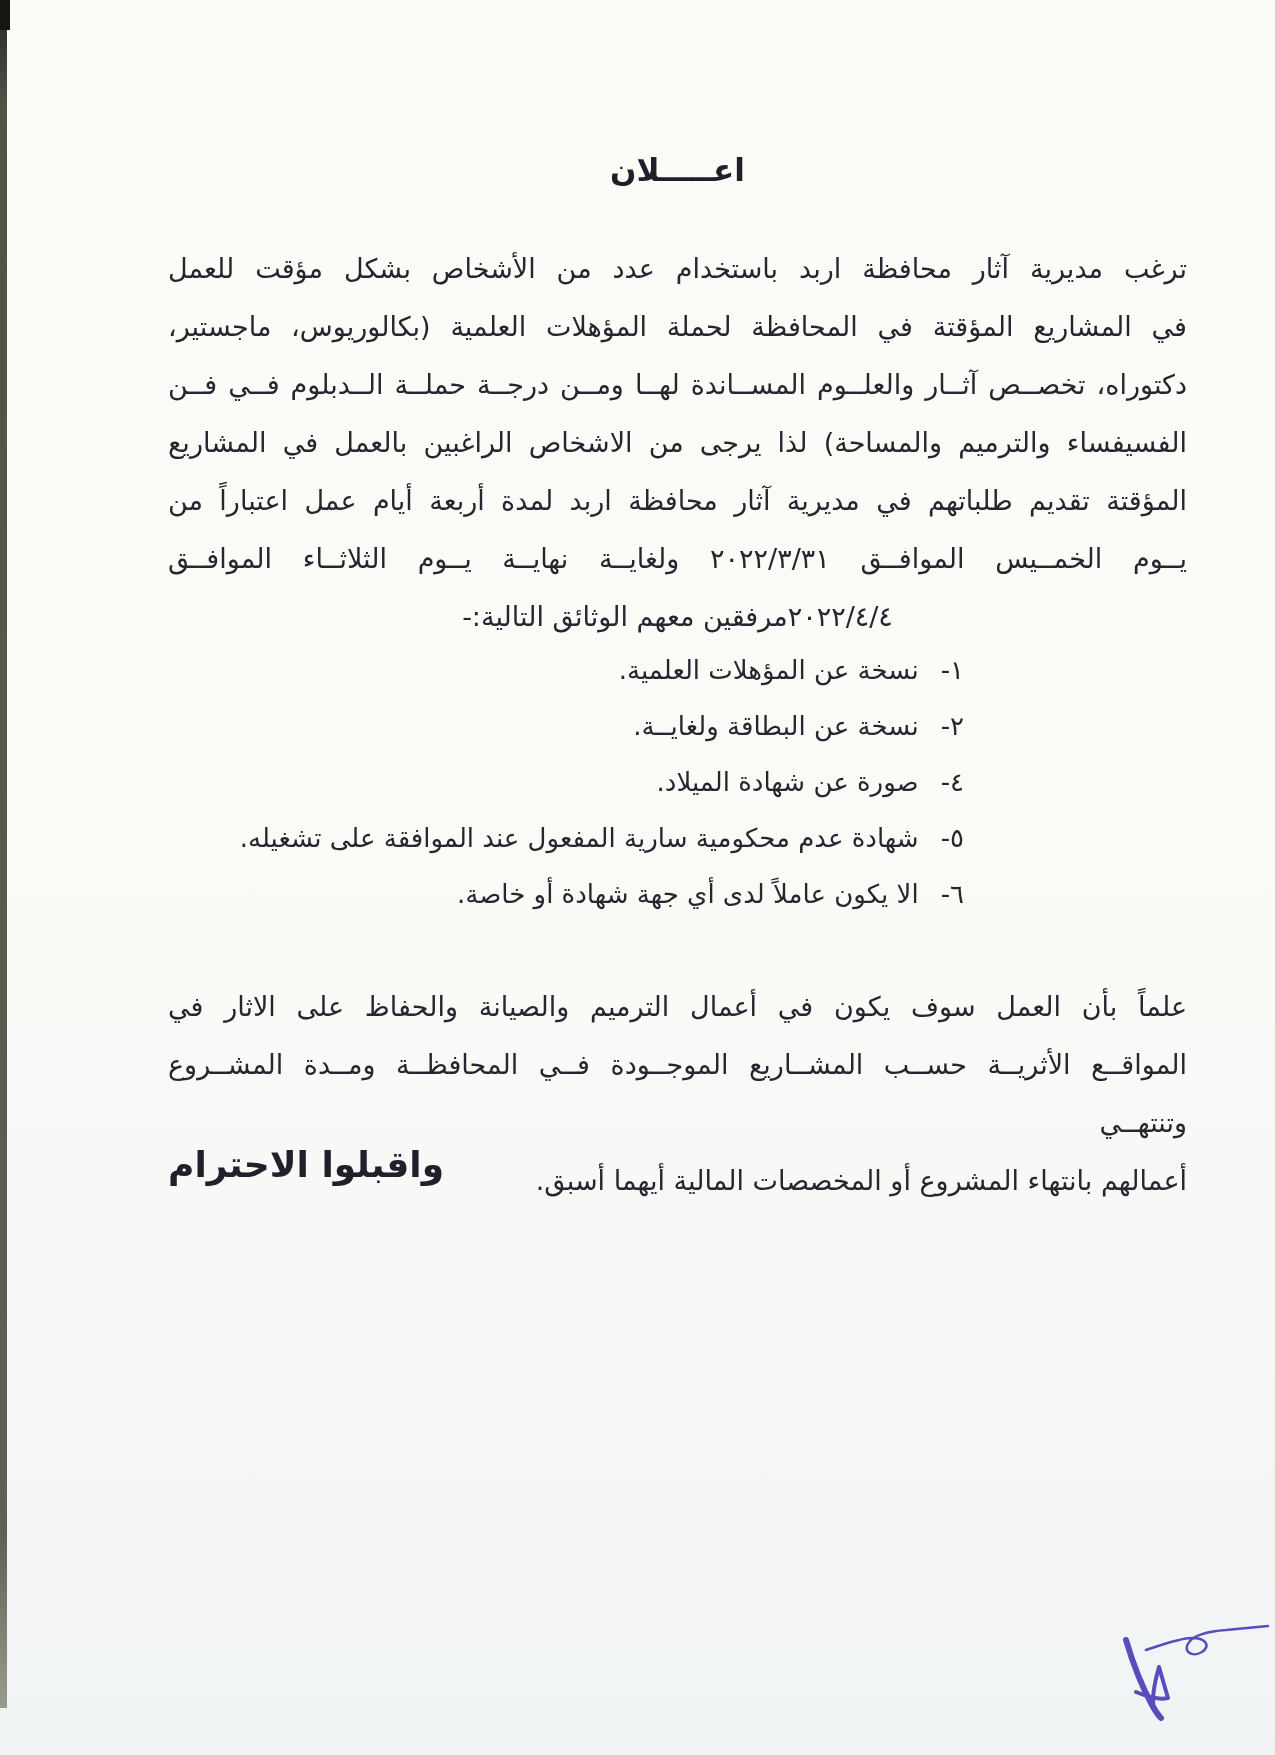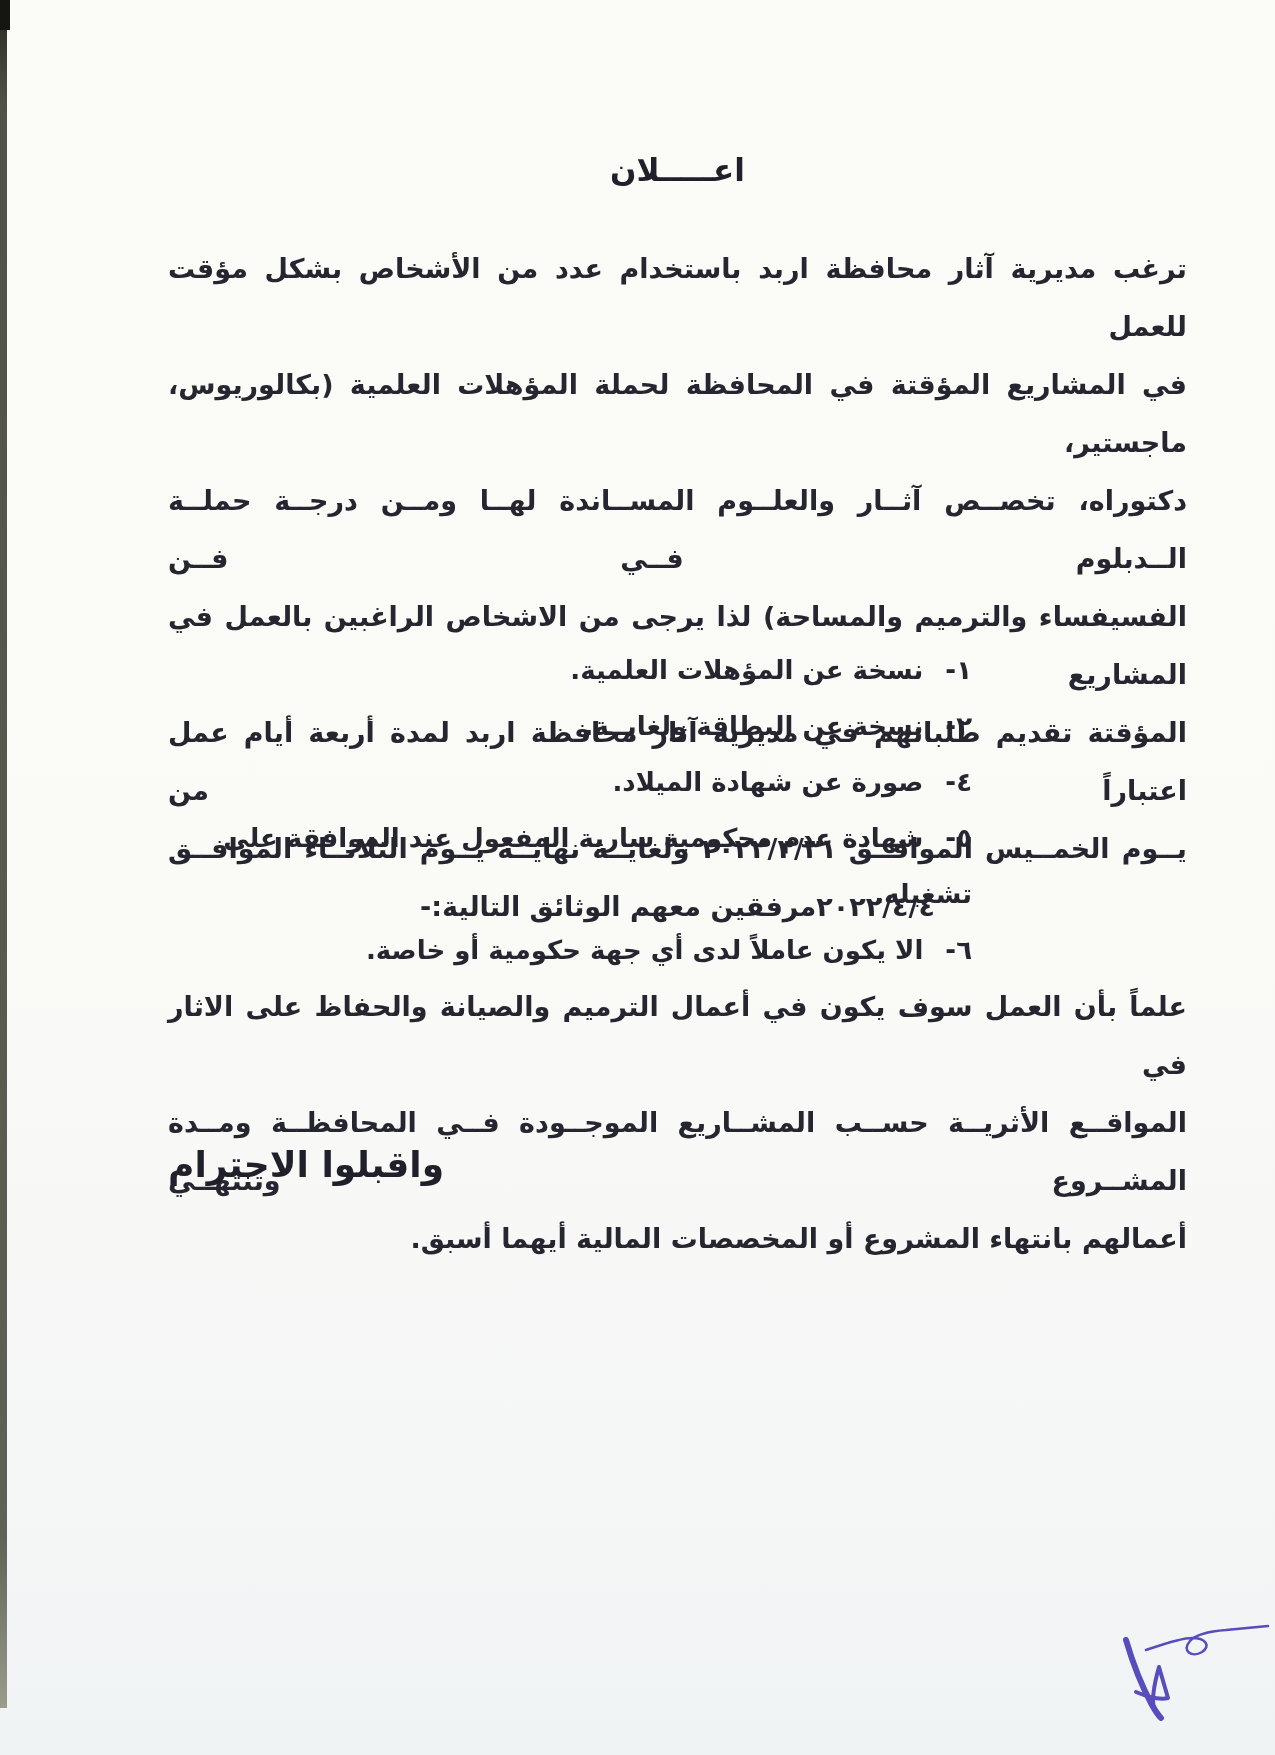--- a/index.html
+++ b/index.html
@@ -32,26 +32,26 @@
     direction:rtl;
   }
   .doc-title {
     position:absolute; top:152px; left:0; right:0;
     text-align:center; font-size:31px; font-weight:bold; color:#20202b;
     letter-spacing:1px;
   }
   .para1 { position:absolute; top:240px; left:0; right:0; }
   .closing { position:absolute; top:978px; left:0; right:0; }
   .jline, .rline, .cline {
-    font-size:27px; line-height:58px; color:#262630;font-weight:bold;
+    font-size:27px; line-height:58px; color:#262630;
   }
   .jline { text-align:justify; text-align-last:justify; }
   .rline { text-align:right; }
   .cline { text-align:center; }
-  .doc-list { position:absolute; top:642px; left:0; right:0; list-style:none; margin:0; padding:0;font-weight:bold; }
+  .doc-list { position:absolute; top:642px; left:0; right:8px; list-style:none; margin:0; padding:0; }
   .doc-list li {
     font-size:26px; line-height:56px; text-align:right; padding-right:215px; color:#262630;
   }
   .doc-list .num { margin-left:22px; }
   .signoff {
     position:absolute; top:1144px; left:0; right:0;
     text-align:left; font-size:36px; font-weight:bold; color:#20202b;
   }
   .signature {
     position:absolute; left:1080px; top:1593px; width:195px; height:155px;
@@ -87,21 +87,21 @@
       <li>
         <span class="num">٢-</span><span>نسخة عن البطاقة ولغايــة.</span>
       </li>
       <li>
         <span class="num">٤-</span><span>صورة عن شهادة الميلاد.</span>
       </li>
       <li>
         <span class="num">٥-</span><span>شهادة عدم محكومية سارية المفعول عند الموافقة على تشغيله.</span>
       </li>
       <li>
-        <span class="num">٦-</span><span>الا يكون عاملاً لدى أي جهة حكومية أو خاصة.</span>
+        <span class="num">٦-</span><span>الا يكون عاملاً لدى أي جهة شهادة أو خاصة.</span>
       </li>
     </ul>
 
     <div class="closing">
       <div class="jline">علماً بأن العمل سوف يكون في أعمال الترميم والصيانة والحفاظ على الاثار في</div>
       <div class="jline">المواقــع الأثريــة حســب المشــاريع الموجــودة فــي المحافظــة ومــدة المشــروع وتنتهــي</div>
       <div class="rline">أعمالهم بانتهاء المشروع أو المخصصات المالية أيهما أسبق.</div>
     </div>
 
     <div class="signoff">واقبلوا الاحترام</div>

